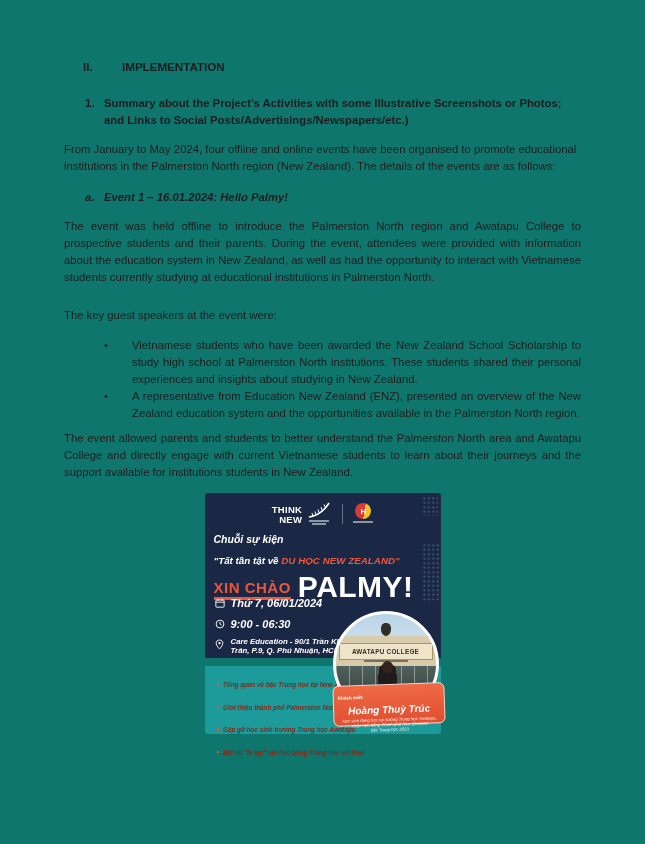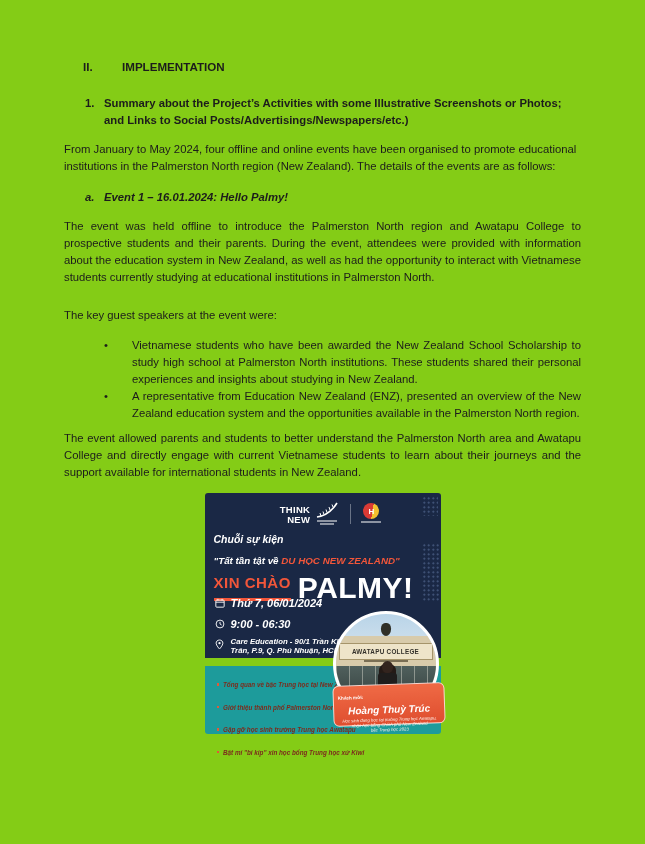--- a/index.html
+++ b/index.html
@@ -1,18 +1,18 @@
 <!DOCTYPE html>
 <html><head>
 <meta charset="utf-8">
 <style>
   html,body{margin:0;padding:0;background:#ffffff;}
   body{width:645px;height:844px;font-family:"Liberation Sans",sans-serif;color:#1c1c1c;
        -webkit-font-smoothing:antialiased;}
-  .page{position:relative;width:645px;height:844px;background:#84cc16;overflow:hidden;}
+  .page{position:relative;width:645px;height:844px;background:#0f766e;overflow:hidden;}
   .content{position:absolute;left:64px;top:58px;width:517px;font-size:11.3px;line-height:17px;}
 
   
   .h2{display:flex;font-weight:bold;font-size:11.6px;margin-left:19px;}
   .h2 .num{width:39px;}
   .list1{display:flex;font-weight:bold;margin-top:20px;margin-left:21px;}
   .list1 .num{width:19px;flex:none;}
   .para{margin-top:12px;}
   .just{text-align:justify;}
   .event-h{display:flex;font-weight:bold;font-style:italic;margin-top:14px;margin-left:21px;}
@@ -25,36 +25,36 @@
   .bullet-row .btext{flex:1;text-align:justify;}
   .para4{margin-top:8px;}
 
   
   .poster{position:relative;width:236px;height:241px;margin:12px auto 0;font-family:"Liberation Sans",sans-serif;}
   .navy{position:absolute;left:0;top:0;width:236px;height:165px;background:#1a2845;border-radius:3px 3px 0 0;overflow:hidden;}
   .dots{position:absolute;background-image:radial-gradient(circle,#4d6189 0.8px,transparent 1.1px);background-size:4.5px 4.5px;opacity:.9;}
   .dots.tr{top:3px;right:3px;width:16px;height:20px;}
   .dots.mr{top:50px;right:2px;width:17px;height:58px;}
 
-  .logo-row{position:absolute;top:9px;left:8px;width:100%;display:flex;justify-content:center;align-items:flex-start;}
+  .logo-row{position:absolute;top:9px;left:0;width:100%;display:flex;justify-content:center;align-items:flex-start;}
   .thinknew{text-align:right;color:#fff;font-weight:800;font-size:9.5px;line-height:9.5px;letter-spacing:.3px;margin-top:3px;}
   .fern-box{width:26px;margin-left:4px;display:flex;flex-direction:column;align-items:center;}
   .micro{height:1.5px;background:rgba(255,255,255,.5);margin-top:2px;width:20px;}
   .micro.s{width:14px;margin-top:1.5px;}
   .vline{width:1px;height:20px;background:rgba(255,255,255,.35);margin:2px 10px 0 10px;}
   .partner{display:flex;flex-direction:column;align-items:center;margin-top:1px;}
   .partner-circle{width:16px;height:16px;border-radius:50%;background:linear-gradient(100deg,#d93a35 58%,#f3c02f 58%);
       display:flex;align-items:center;justify-content:center;color:#fff;font-weight:800;font-size:8px;}
 
   .headline{position:absolute;left:9px;top:38px;width:215px;}
   .series{color:#fff;font-style:italic;font-weight:600;font-size:10.5px;}
   .tagline{margin-top:4px;font-style:italic;font-weight:700;font-size:9.8px;color:#fff;white-space:nowrap;}
   .tagline .hl{color:#f2563a;}
   .title-row{display:flex;align-items:flex-end;margin-top:5px;}
-  .xinchao{position:relative;color:#f2563a;font-weight:800;font-size:15px;letter-spacing:.5px;padding-bottom:10px;margin-right:7px;}
+  .xinchao{position:relative;color:#f2563a;font-weight:800;font-size:15px;letter-spacing:.5px;padding-bottom:4px;margin-right:7px;}
   .xinchao::after{content:"";position:absolute;left:0;bottom:0;width:100%;height:3px;background:#f2563a;}
   .palmy{color:#fff;font-weight:800;font-size:30px;line-height:26px;letter-spacing:.5px;}
 
   .inforows{position:absolute;left:10px;top:102px;color:#fff;}
   .irow{display:flex;align-items:flex-start;margin-bottom:3px;}
   .irow .ico{width:10px;flex:none;margin-right:6px;margin-top:1px;}
   .big{font-size:11px;font-weight:700;font-style:italic;}
   .loc{font-size:7.8px;font-weight:700;font-style:italic;line-height:9px;}
 
   .photo{position:absolute;left:128px;top:118px;width:100px;height:100px;border-radius:50%;
@@ -117,21 +117,21 @@
       <div class="bullet-row">
         <span class="dot"></span>
         <span class="btext">Vietnamese students who have been awarded the New Zealand School Scholarship to study high school at Palmerston North institutions. These students shared their personal experiences and insights about studying in New Zealand.</span>
       </div>
       <div class="bullet-row">
         <span class="dot"></span>
         <span class="btext">A representative from Education New Zealand (ENZ), presented an overview of the New Zealand education system and the opportunities available in the Palmerston North region.</span>
       </div>
     </div>
 
-    <div class="para just para4">The event allowed parents and students to better understand the Palmerston North area and Awatapu College and directly engage with current Vietnamese students to learn about their journeys and the support available for international students in New Zealand.</div>
+    <div class="para just para4">The event allowed parents and students to better understand the Palmerston North area and Awatapu College and directly engage with current Vietnamese students to learn about their journeys and the support available for institutions students in New Zealand.</div>
 
     <div class="poster">
       <div class="navy">
         <div class="dots tr"></div>
         <div class="dots mr"></div>
 
         <div class="logo-row">
           <div class="thinknew">
             <div>THINK</div>
             <div>NEW</div>

